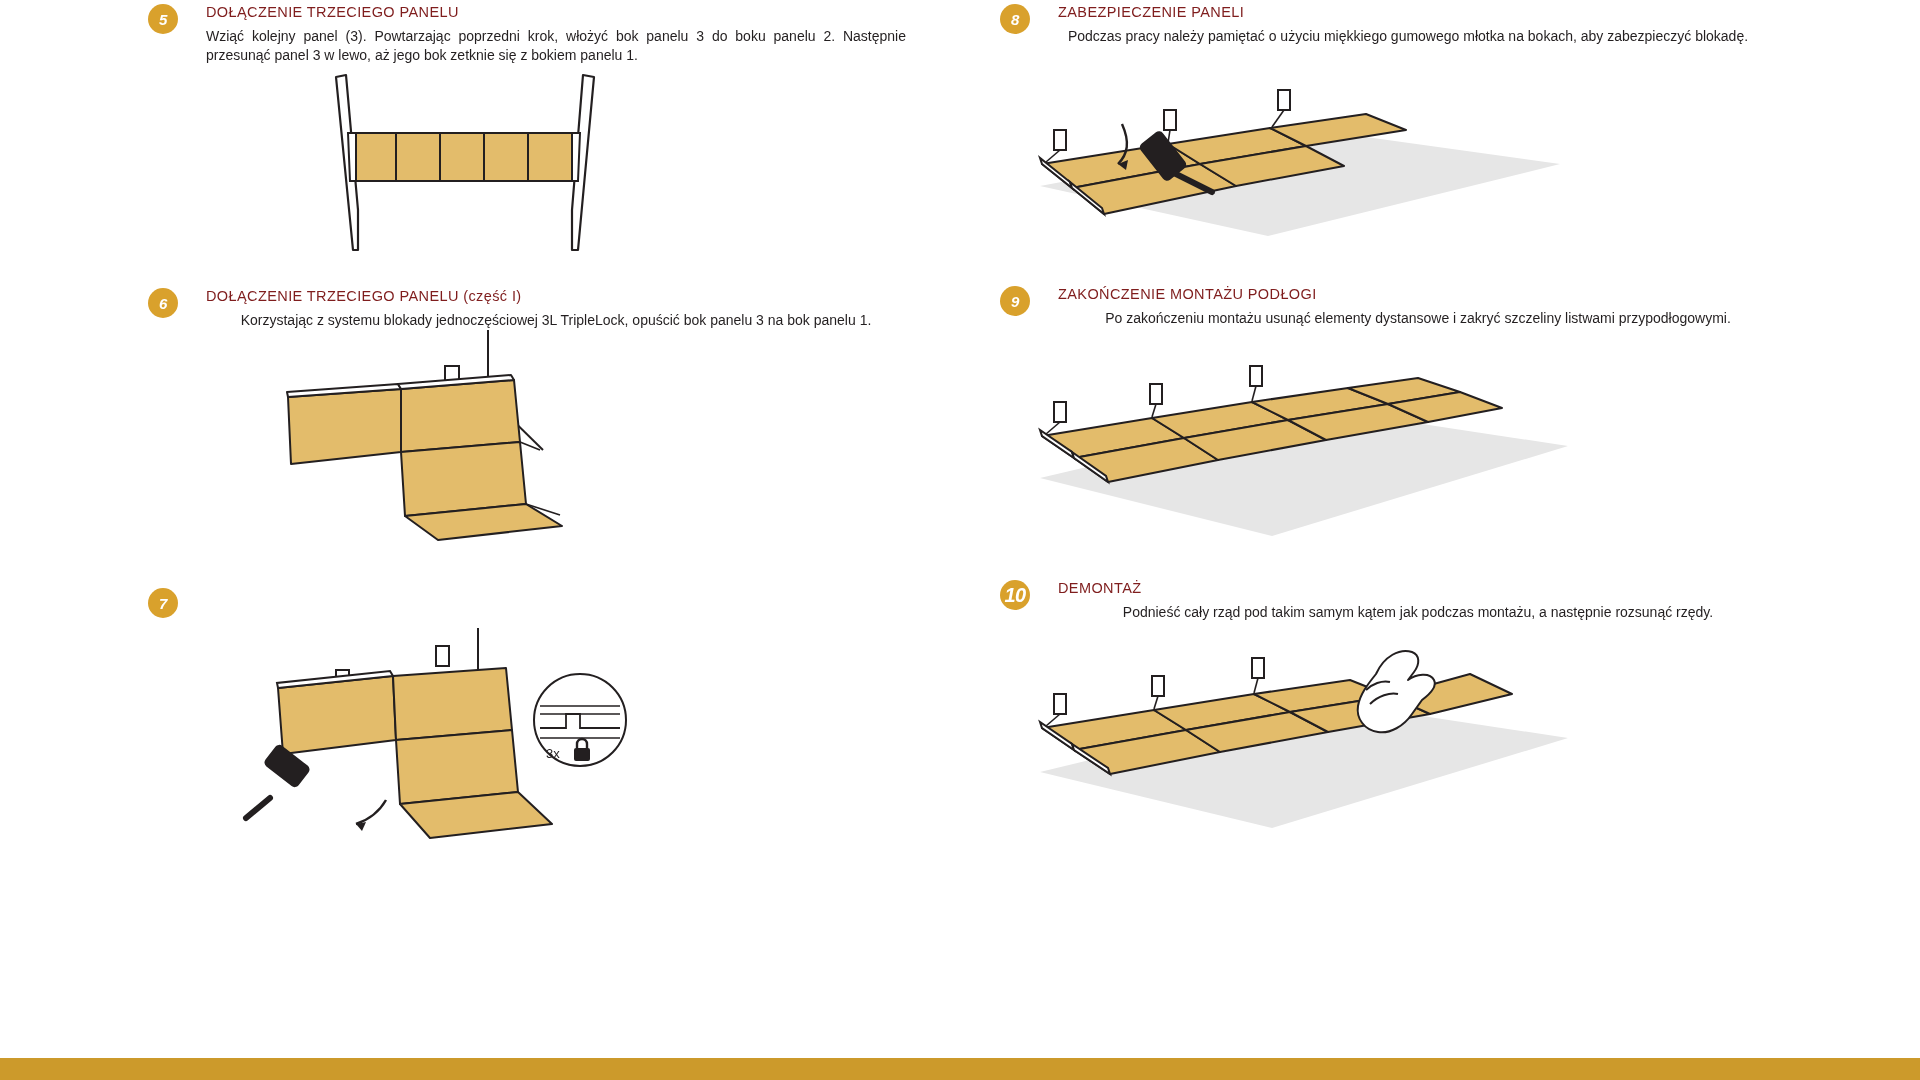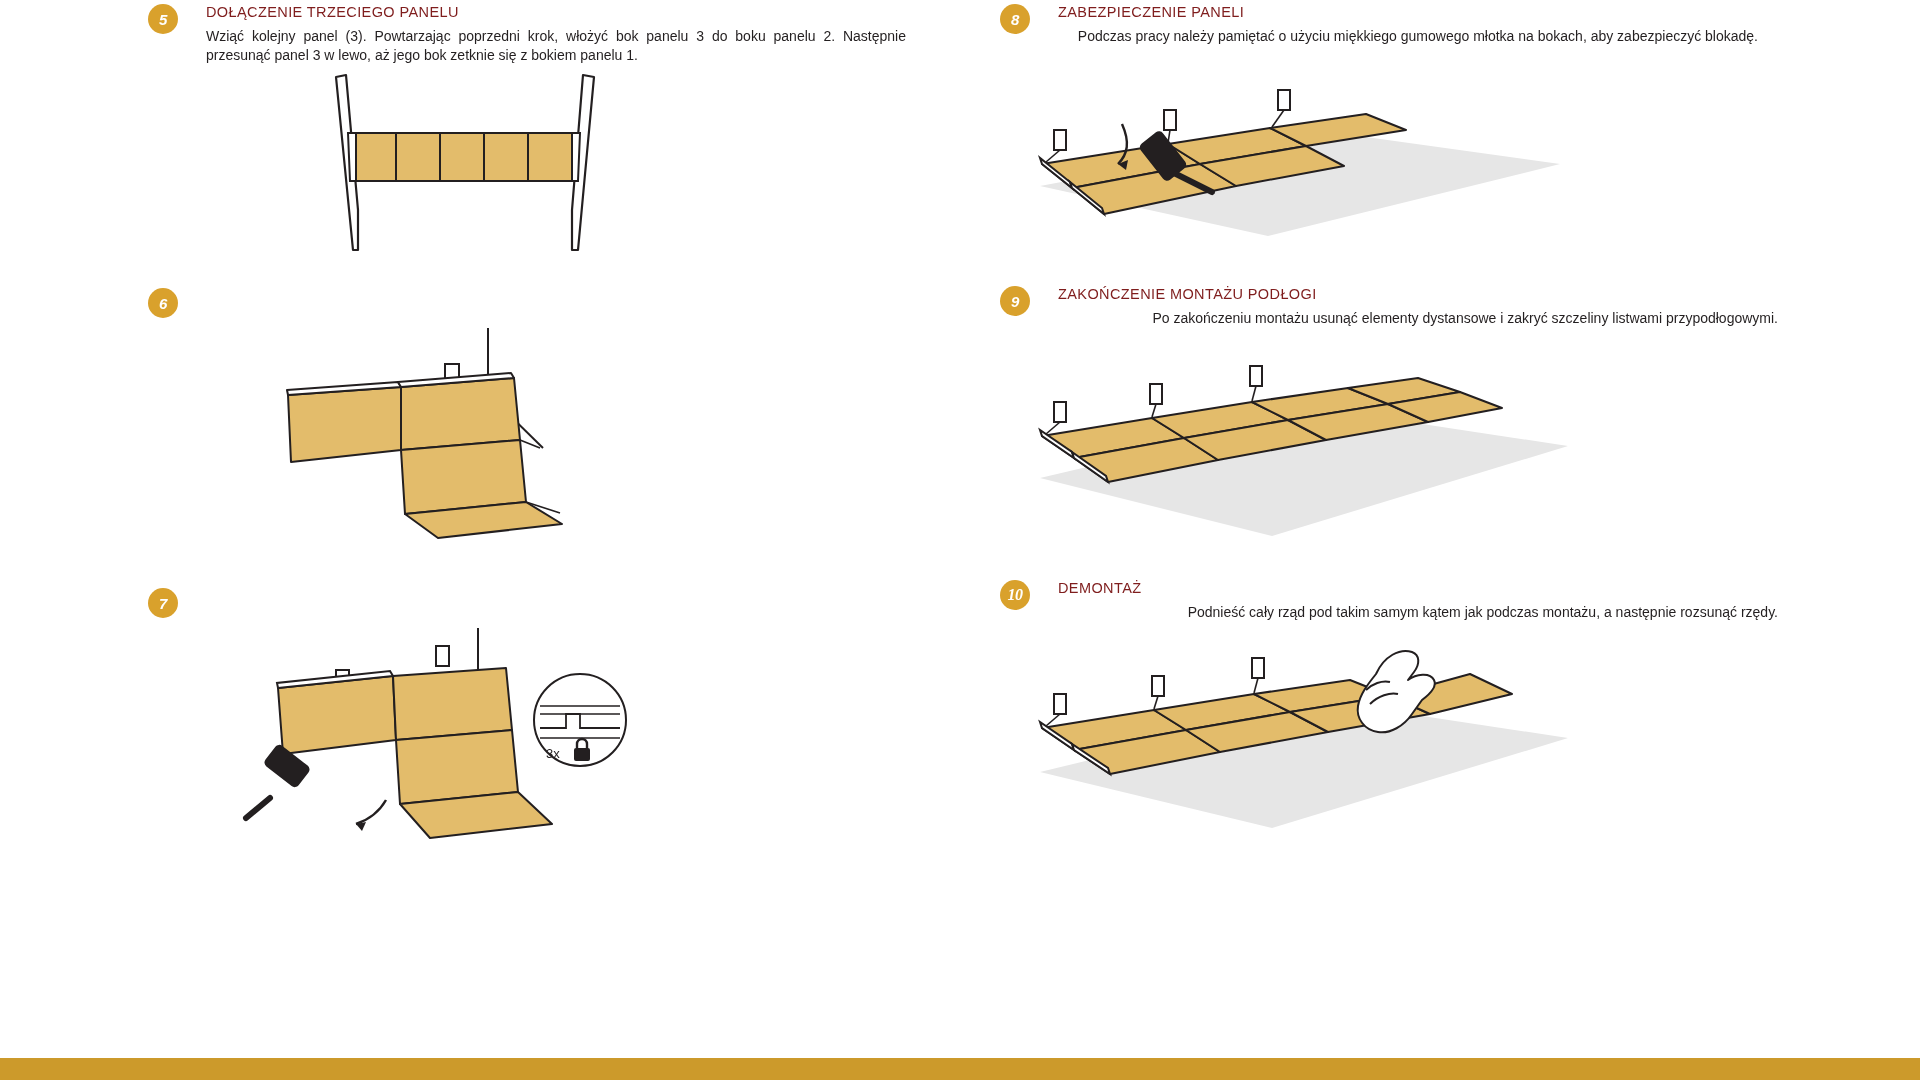--- a/index.html
+++ b/index.html
@@ -47,40 +47,40 @@
     background: #d9a12c;
     color: #ffffff;
     font-style: italic;
     font-weight: bold;
     font-size: 15px;
     display: flex;
     align-items: center;
     justify-content: center;
     letter-spacing: -0.5px;
   }
-  .badge.small-num { font-size: 16px; font-family: Liberation Serif, serif; }
+  .badge.small-num { font-size: 20px; }
   .head-text {
     margin-left: 58px;
     width: 700px;
   }
   .step-title {
     font-size: 14.5px;
     letter-spacing: 0.4px;
     color: #7f1d1d;
     margin: 0 0 6px 0;
     line-height: 1.2;
   }
   .step-desc {
     font-size: 14px;
     line-height: 1.35;
     color: #231f20;
     margin: 0;
     text-align: justify;
   }
-  .step-desc.nojust { text-align: right; }
+  .step-desc.nojust { text-align: center; }
   .figure {
     position: relative;
     margin-left: 0;
   }
   .bottom-bar {
     position: absolute;
     left: 0;
     bottom: 0;
     width: 1920px;
     height: 22px;
@@ -120,20 +120,24 @@
 
           <path d="M200 68 L208 68 L208 116 L202 116 Z" fill="#ffffff" stroke="#231f20" stroke-width="2"></path>
           <path d="M424 68 L432 68 L430 116 L424 116 Z" fill="#ffffff" stroke="#231f20" stroke-width="2"></path>
         </svg>
       </div>
     </div>
 
     <div class="step" style="top:288px;">
       <div class="step-header">
         <div class="badge">6</div>
+        <div class="head-text">
+          <p class="step-title">DOŁĄCZENIE TRZECIEGO PANELU (część I)</p>
+          <p class="step-desc nojust">Korzystając z systemu blokady jednoczęściowej 3L TripleLock, opuścić bok panelu 3 na bok panelu 1.</p>
+        </div>
       </div>
       <div class="figure">
         <svg width="700" height="240" viewBox="0 0 700 240">
 
           <line x1="340" y1="0" x2="340" y2="66" stroke="#231f20" stroke-width="2"></line>
           <line x1="340" y1="66" x2="395" y2="120" stroke="#231f20" stroke-width="2"></line>
 
           <g>
             <rect x="297" y="36" width="14" height="22" fill="#ffffff" stroke="#231f20" stroke-width="2"></rect>
             <line x1="304" y1="58" x2="304" y2="66" stroke="#231f20" stroke-width="2"></line>

